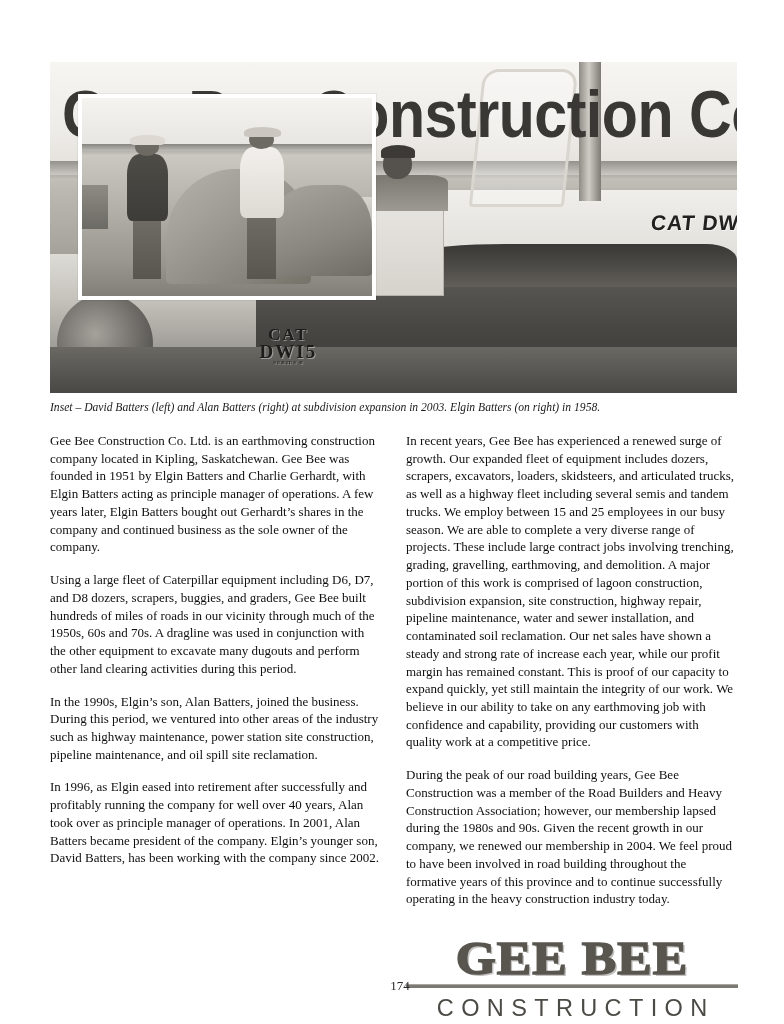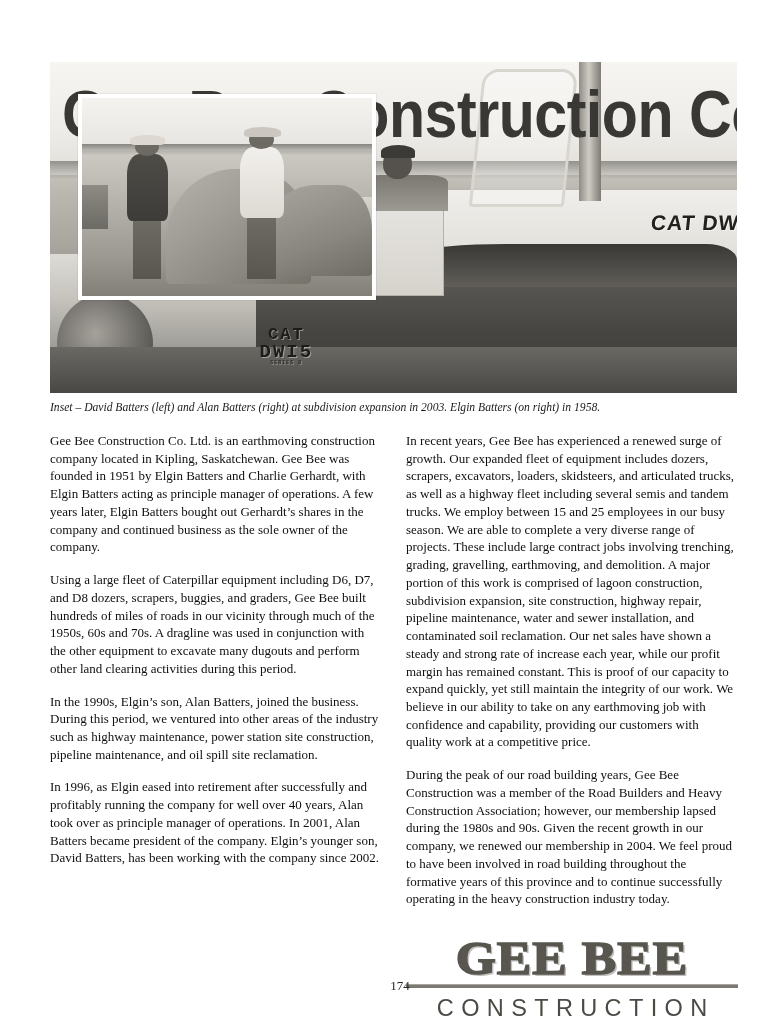--- a/index.html
+++ b/index.html
@@ -159,21 +159,21 @@
     position: absolute;
     left: 1%; top: 70%;
     width: 14%; height: 30%;
     border-radius: 50%;
     background: radial-gradient(circle at 40% 40%, #a5a29c, #5c5a56 70%);
   }
   .cat-dw15 {
     position: absolute;
     left: 30.5%; top: 80%;
     text-align: center;
-    font-family: Liberation Mono, monospace;
+    font-family: Liberation Serif, serif;
     font-weight: bold;
     line-height: 0.95;
     color: #1e1c1a;
     text-shadow: 1px 1px 0 rgba(255,255,255,.4);
   }
   .cat-dw15 .l1 { font-size: 17px; letter-spacing: 2px; display:block; }
   .cat-dw15 .l2 { font-size: 19px; letter-spacing: 2px; display:block; }
   .cat-dw15 .l3 { font-size: 5px; letter-spacing: 1px; display:block; opacity:.8; }
 
   

